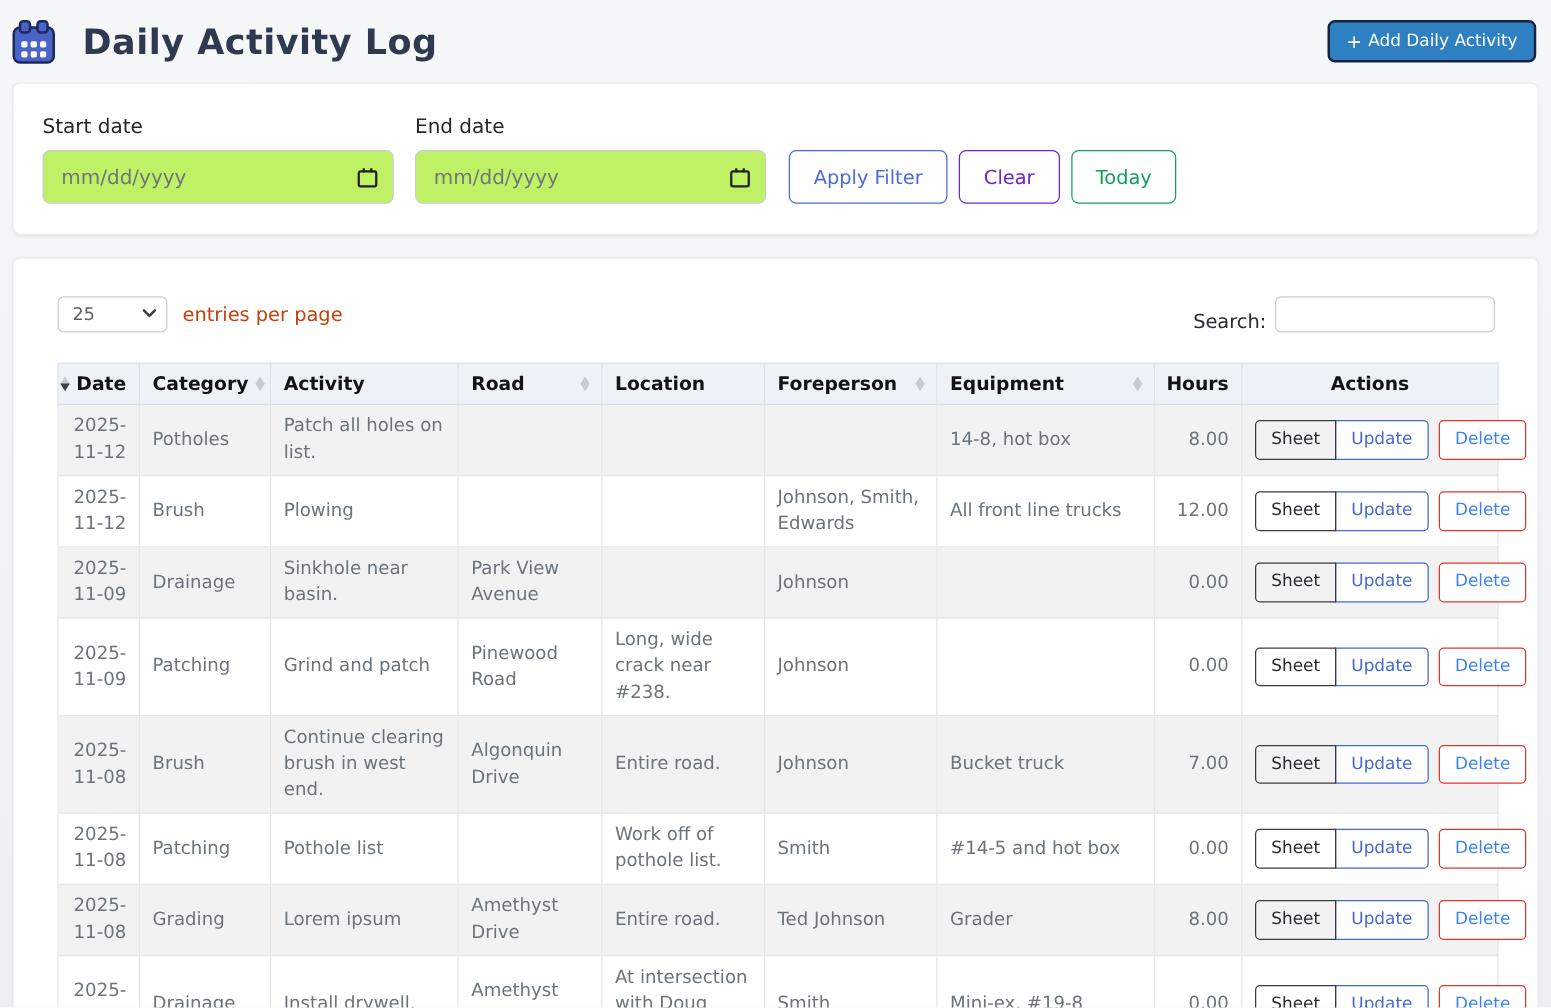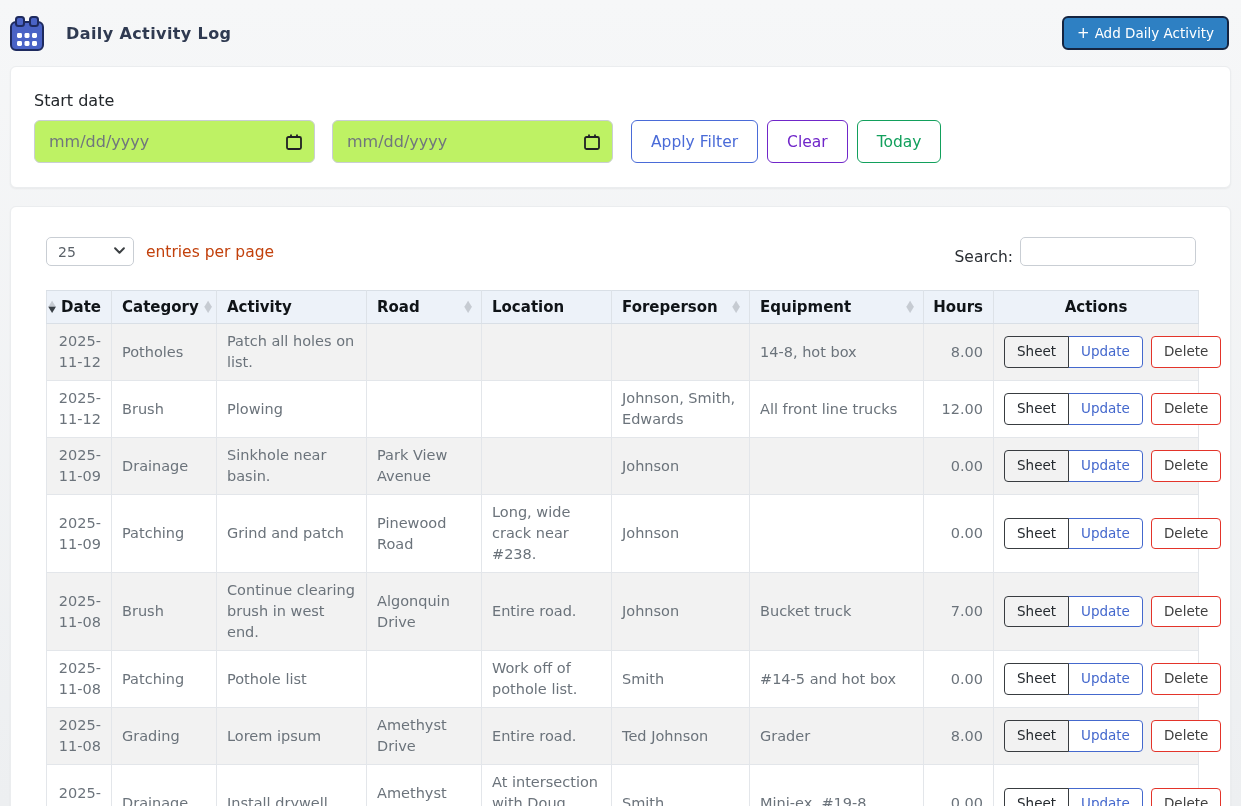--- a/index.html
+++ b/index.html
@@ -11,21 +11,21 @@
   }
 
   
   .topbar {
     display: flex; align-items: center;
     height: 66px; padding: 0 10px 0 8px;
   }
   .topbar .cal-icon { flex: 0 0 auto; width: 38px; height: 40px; margin-top: 2px; }
   .page-title {
     margin-left: 20px;
-    font-size: 16px; font-weight: 600; letter-spacing: 0.4px;
+    font-size: 28px; font-weight: 600; letter-spacing: 0.4px;
     color: #2f3a51;
   }
   .add-btn {
     margin-left: auto; margin-right: 2px;
     background: #2e80c3; color: #fff;
     border: 2px solid #152440; border-radius: 6px;
     font-family: inherit; font-size: 13.5px; font-weight: 500;
     padding: 6px 13px; cursor: pointer;
     display: inline-flex; align-items: center; gap: 5px;
   }
@@ -129,21 +129,21 @@
   .btn-sheet {
     background: transparent; color: #24292e;
     border: 1px solid #383c40; border-radius: 4px 0 0 4px;
     position: relative; z-index: 1;
   }
   .btn-update {
     background: #fff; color: #4468cd;
     border: 1px solid #4468cd; border-radius: 0 4px 4px 0; margin-left: -1px;
   }
   .btn-delete {
-    background: #fff; color: #404040;
+    background: #fff; color: #3b82f6;
     border: 1px solid #e3342a; border-radius: 4px; margin-left: 8px;
   }
 </style>
 </head>
 <body>
 
 <header class="topbar">
   <span class="cal-icon">
     <svg viewBox="0 0 38 40" width="38" height="40">
       <rect x="3" y="8" width="32" height="28" rx="5" fill="#4a63c6" stroke="#1e2a5e" stroke-width="2"></rect>
@@ -173,20 +173,21 @@
         <button class="date-picker-btn">
           <svg viewBox="0 0 18 18" width="18" height="18">
             <rect x="2" y="4" width="14" height="12" rx="1.5" fill="none" stroke="#202124" stroke-width="1.8"></rect>
             <line x1="6" y1="1.5" x2="6" y2="5" stroke="#202124" stroke-width="1.8"></line>
             <line x1="12" y1="1.5" x2="12" y2="5" stroke="#202124" stroke-width="1.8"></line>
           </svg>
         </button>
       </div>
     </div>
     <div class="field">
+      <label>End date</label>
       <div class="date-wrap">
         <input type="text" placeholder="mm/dd/yyyy" style="">
         <button class="date-picker-btn">
           <svg viewBox="0 0 18 18" width="18" height="18">
             <rect x="2" y="4" width="14" height="12" rx="1.5" fill="none" stroke="#202124" stroke-width="1.8"></rect>
             <line x1="6" y1="1.5" x2="6" y2="5" stroke="#202124" stroke-width="1.8"></line>
             <line x1="12" y1="1.5" x2="12" y2="5" stroke="#202124" stroke-width="1.8"></line>
           </svg>
         </button>
       </div>

